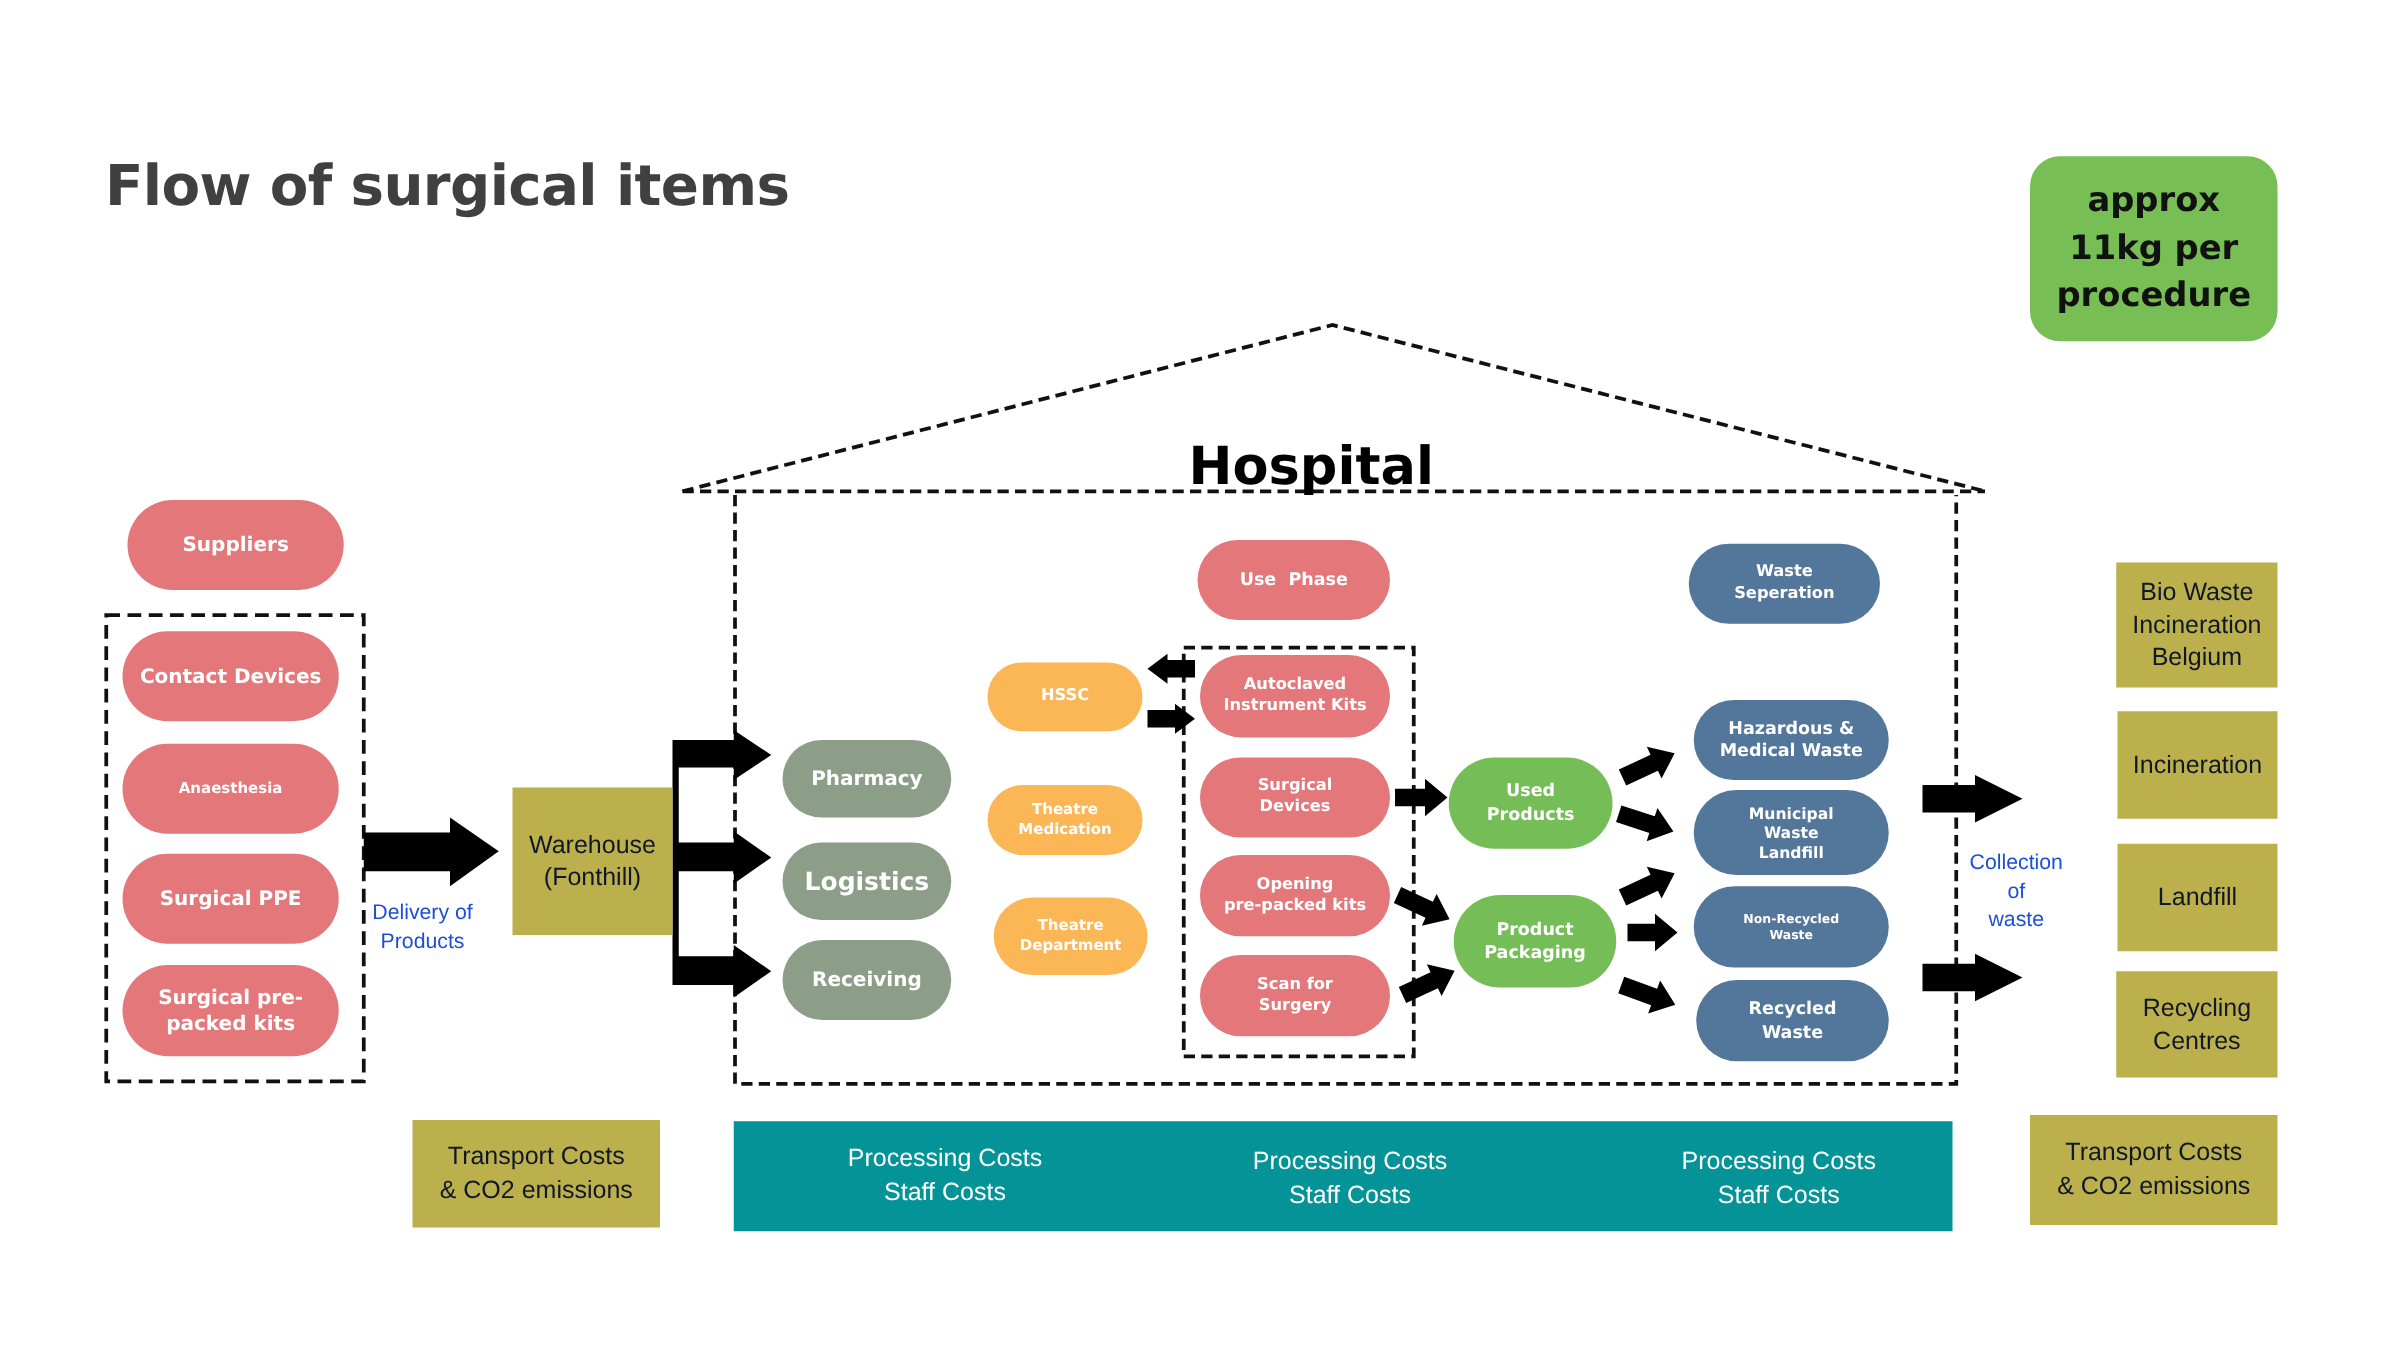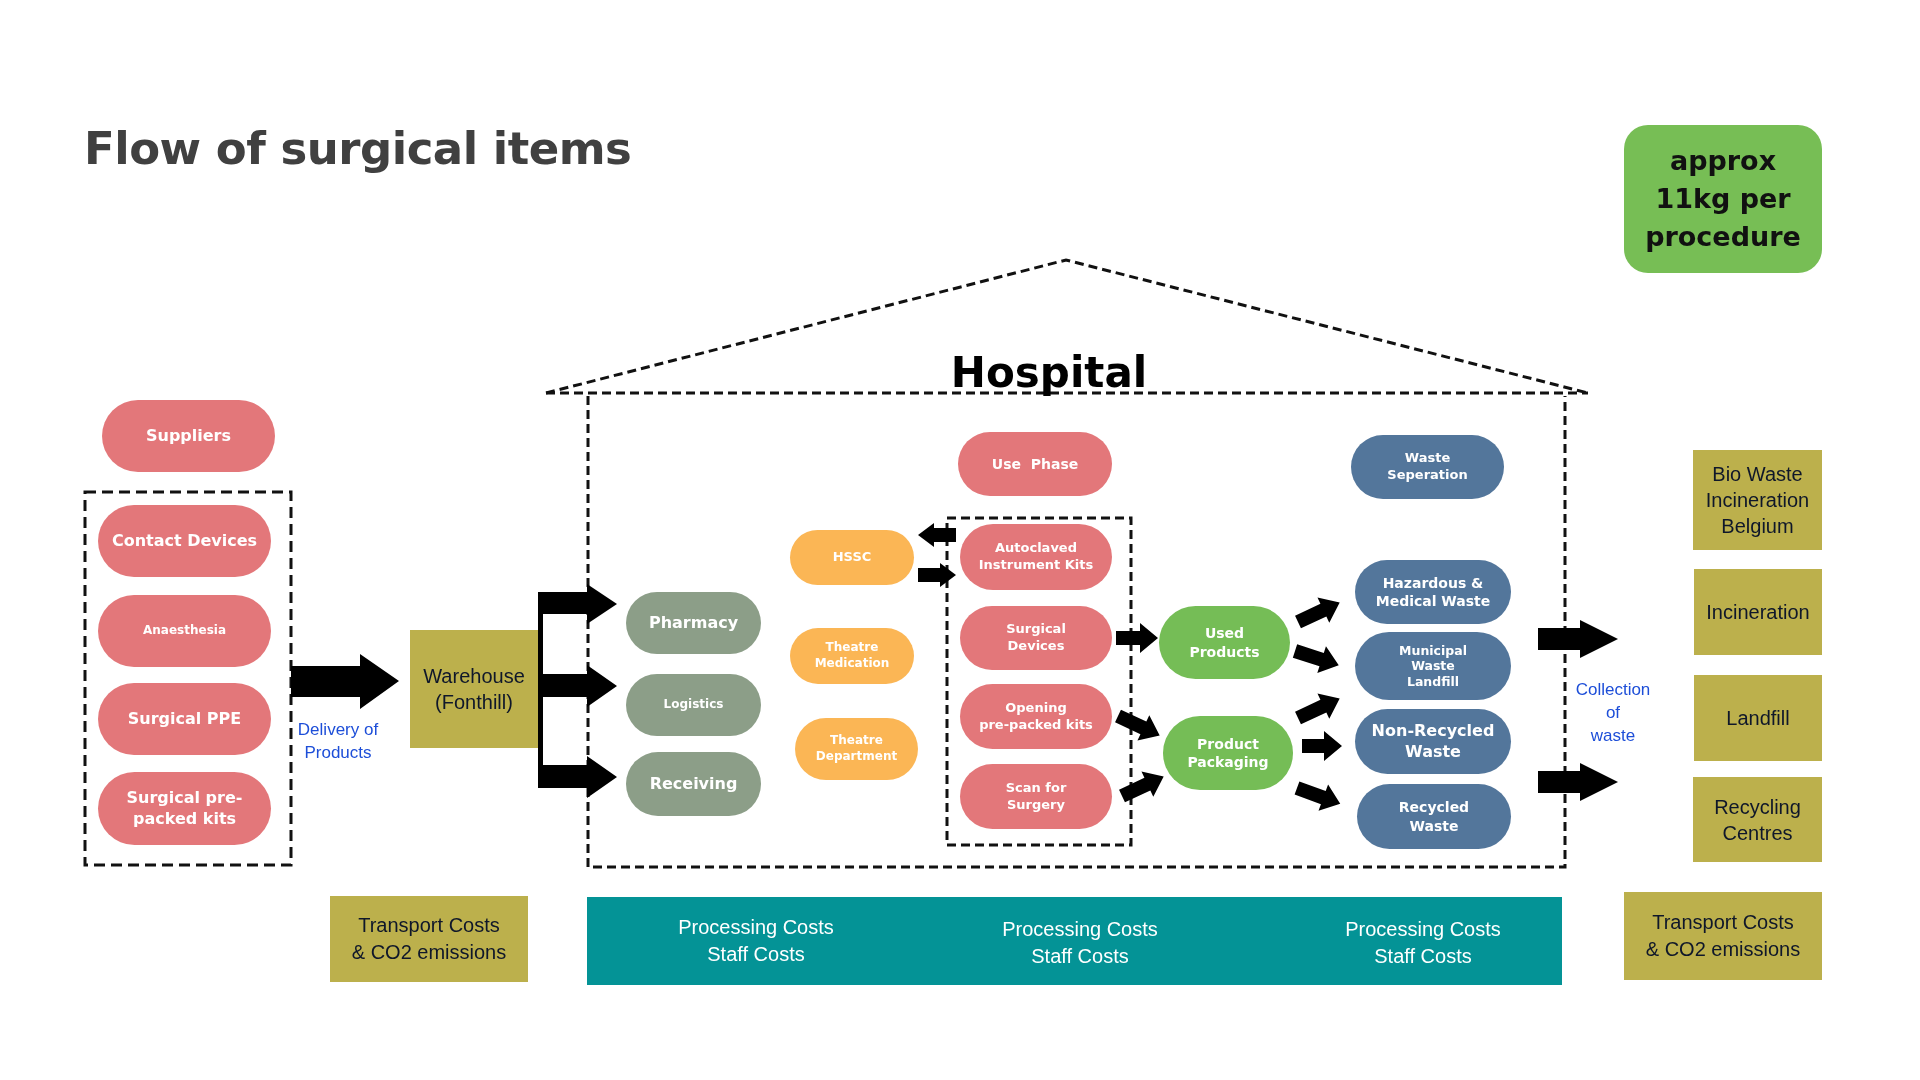--- a/index.html
+++ b/index.html
@@ -102,21 +102,21 @@
 <div class="abs olive" style="left:410px;top:630px;width:128px;height:118px;">
   <div>
     <div>Warehouse</div>
     <div>(Fonthill)</div>
   </div>
 </div>
 
 <div class="abs hospital-title">Hospital</div>
 
 <div class="abs pill sage" style="left:626px;top:592px;width:135px;height:62px;font-size:16px;">Pharmacy</div>
-<div class="abs pill sage" style="left:626px;top:674px;width:135px;height:62px;font-size:12px;">Logistics</div>
+<div class="abs pill sage" style="left:626px;top:674px;width:135px;height:62px;font-size:20px;">Logistics</div>
 <div class="abs pill sage" style="left:626px;top:752px;width:135px;height:64px;font-size:16px;">Receiving</div>
 
 <div class="abs pill orange" style="left:790px;top:530px;width:124px;height:55px;font-size:13px;">
   <div>
       <div>HSSC</div>
     </div>
 </div>
 <div class="abs pill orange" style="left:790px;top:628px;width:124px;height:56px;font-size:12px;">
   <div>
     <div>Theatre</div>
@@ -181,21 +181,21 @@
     <div>Medical Waste</div>
   </div>
 </div>
 <div class="abs pill blue" style="left:1355px;top:632px;width:156px;height:68px;font-size:12.5px;line-height:1.25;">
   <div>
     <div>Municipal</div>
     <div>Waste</div>
     <div>Landfill</div>
   </div>
 </div>
-<div class="abs pill blue" style="left:1355px;top:709px;width:156px;height:65px;font-size:16px;">
+<div class="abs pill blue" style="left:1355px;top:709px;width:156px;height:65px;font-size:10px;">
   <div>
     <div>Non-Recycled</div>
     <div>Waste</div>
   </div>
 </div>
 <div class="abs pill blue" style="left:1357px;top:784px;width:154px;height:65px;font-size:14px;">
   <div>
     <div>Recycled</div>
     <div>Waste</div>
   </div>

